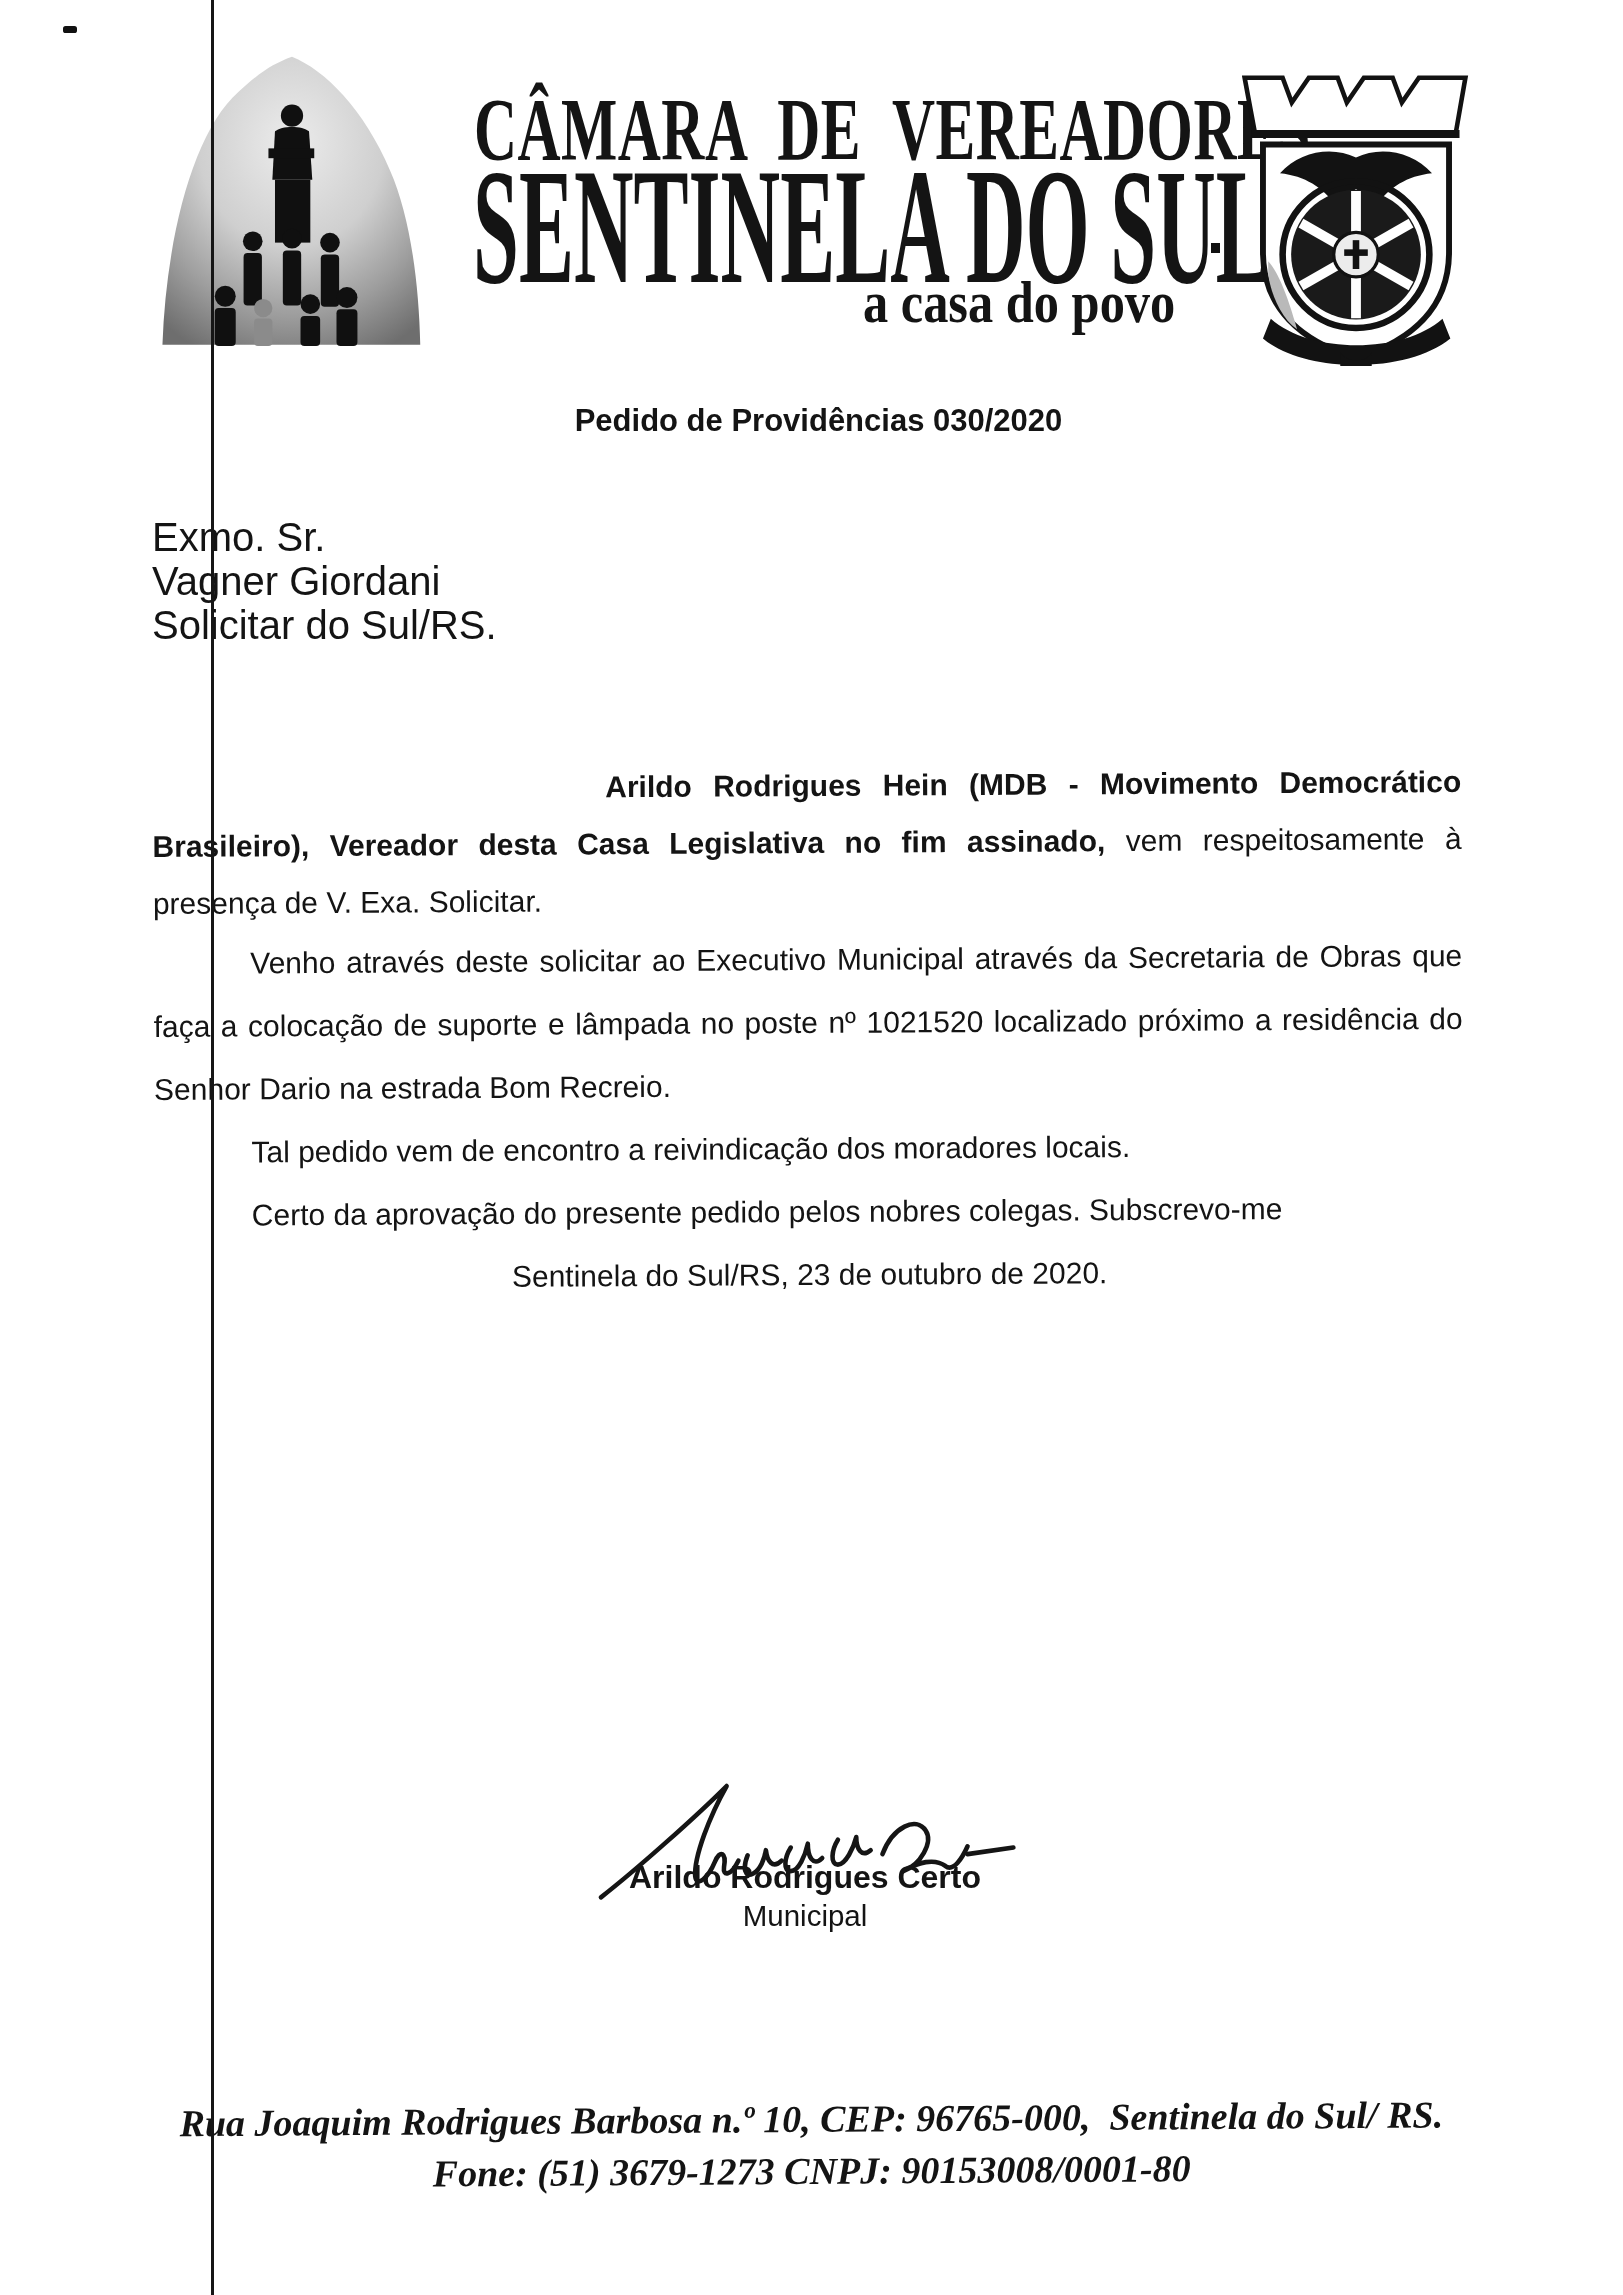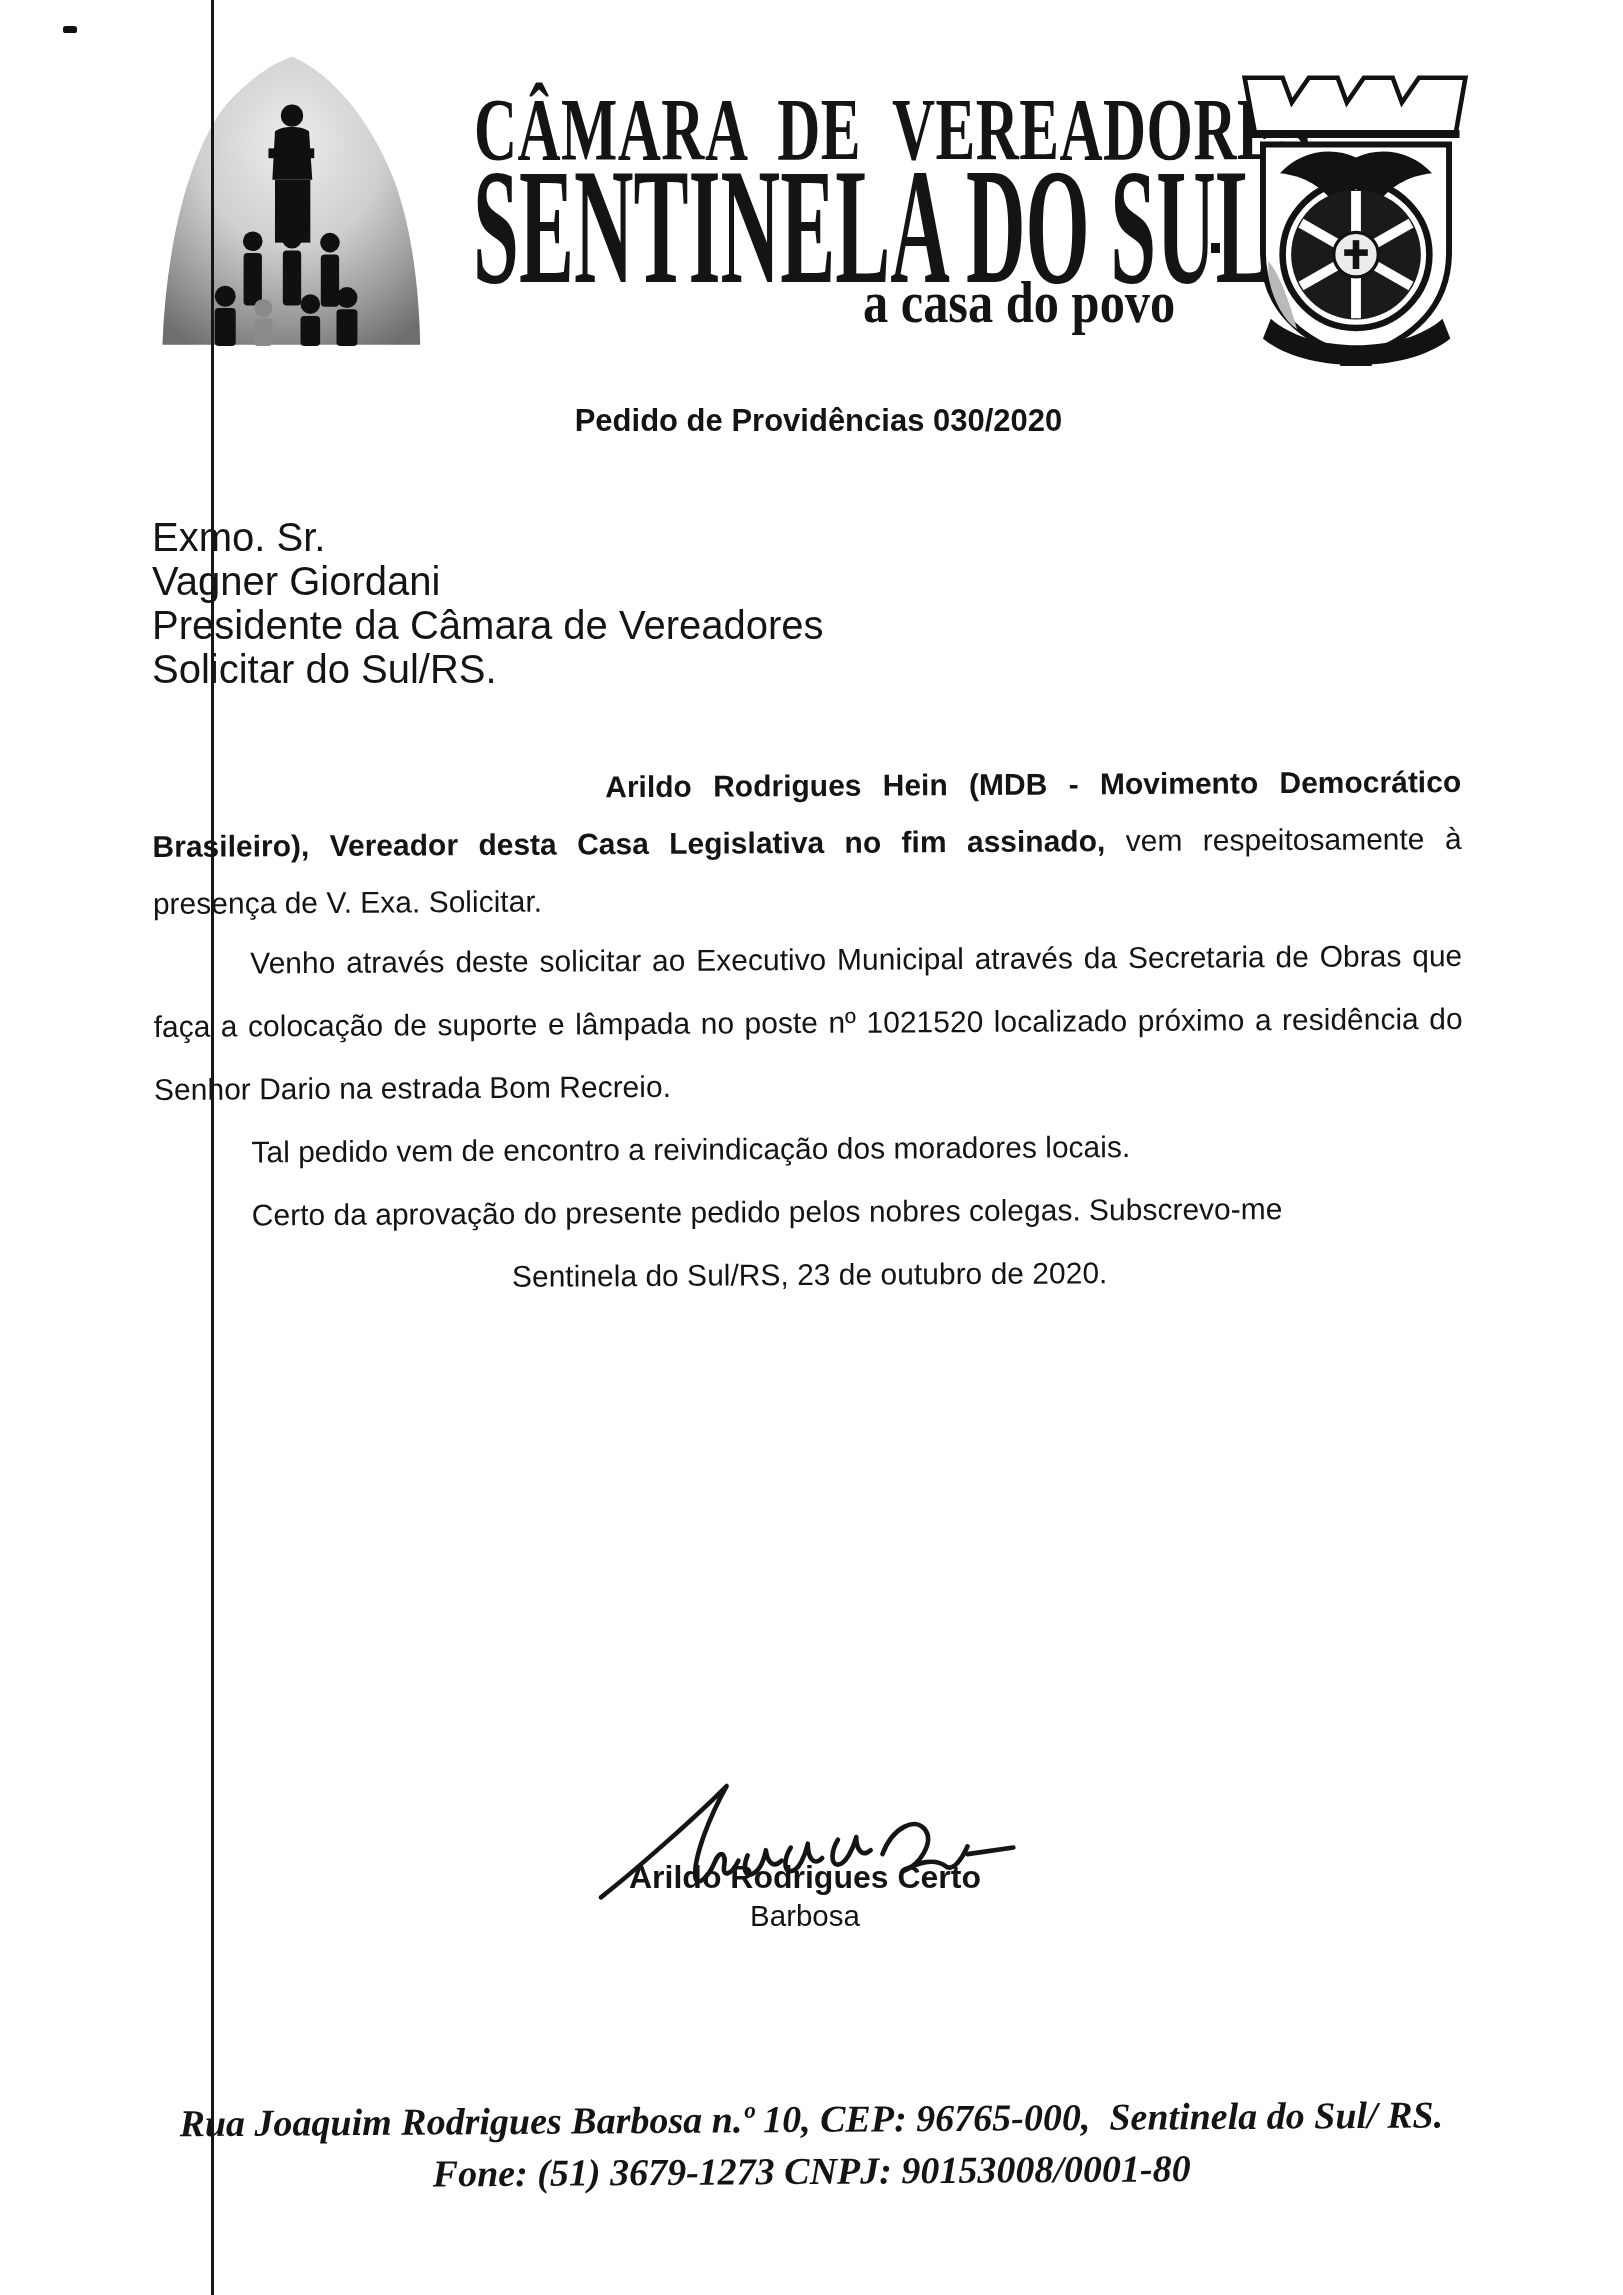--- a/index.html
+++ b/index.html
@@ -109,21 +109,20 @@
       <path d="M150 450 C 162 466 188 466 198 450 L 198 470 L 150 470 Z" fill="#121212"></path>
       <path d="M40 310 C 58 330 72 372 84 414 C 60 398 44 360 40 330 Z" fill="#b9b9b9"></path>
     </g>
   </svg>
 
   <div class="abs doc-title">Pedido de Providências 030/2020</div>
 
   <div class="abs addressee">
     <div>Exmo. Sr.</div>
     <div>Vagner Giordani</div>
-    <div>Presidente da Câmara de Vereadores</div>
     <div>Solicitar do Sul/RS.</div>
   </div>
 
   <div class="abs letter">
     <p class="p1"><b>Arildo Rodrigues Hein (MDB - Movimento Democrático Brasileiro), Vereador desta Casa Legislativa no fim assinado,</b><span> vem respeitosamente à presença de V. Exa. Solicitar.</span></p>
     <p class="p2">Venho através deste solicitar ao Executivo Municipal através da Secretaria de Obras que faça a colocação de suporte e lâmpada no poste nº 1021520 localizado próximo a residência do Senhor Dario na estrada Bom Recreio.</p>
     <p class="p3">Tal pedido vem de encontro a reivindicação dos moradores locais.</p>
     <p class="p4">Certo da aprovação do presente pedido pelos nobres colegas. Subscrevo-me</p>
     <p class="dateline">Sentinela do Sul/RS, 23 de outubro de 2020.</p>
   </div>
@@ -132,21 +131,21 @@
     <g fill="none" stroke="#151515" stroke-width="7" stroke-linecap="round" stroke-linejoin="round">
       <path d="M6 182 C 60 140 152 58 198 12 C 172 58 148 120 150 150 C 152 168 170 152 180 128 C 188 108 198 114 194 136 C 192 150 204 150 216 126"></path>
       <path d="M230 118 C 222 138 226 152 238 146 C 250 140 256 122 258 110 C 260 126 268 140 282 126"></path>
       <path d="M296 106 C 286 122 284 142 296 142 C 308 142 318 118 322 100 C 322 120 330 136 344 122"></path>
       <path d="M368 94 C 358 110 356 132 368 132 C 380 132 392 106 396 90 C 396 108 404 122 418 110"></path>
       <path d="M436 116 C 452 74 488 58 502 80 C 514 98 494 132 468 142 C 490 128 516 122 532 134 C 544 144 558 122 566 104"></path>
       <path d="M566 116 L 636 106"></path>
     </g>
   </svg>
   <div class="abs sig-name">Arildo Rodrigues Certo</div>
-  <div class="abs sig-role">Barbosa</div>
+  <div class="abs sig-role">Municipal</div>
 
   <div class="abs footer">
     <div>Rua Joaquim Rodrigues Barbosa n.º 10, CEP: 96765-000,&nbsp; Sentinela do Sul/ RS.</div>
     <div>Fone: (51) 3679-1273 CNPJ: 90153008/0001-80</div>
   </div>
 
 </div>
 
 
 </body></html>

